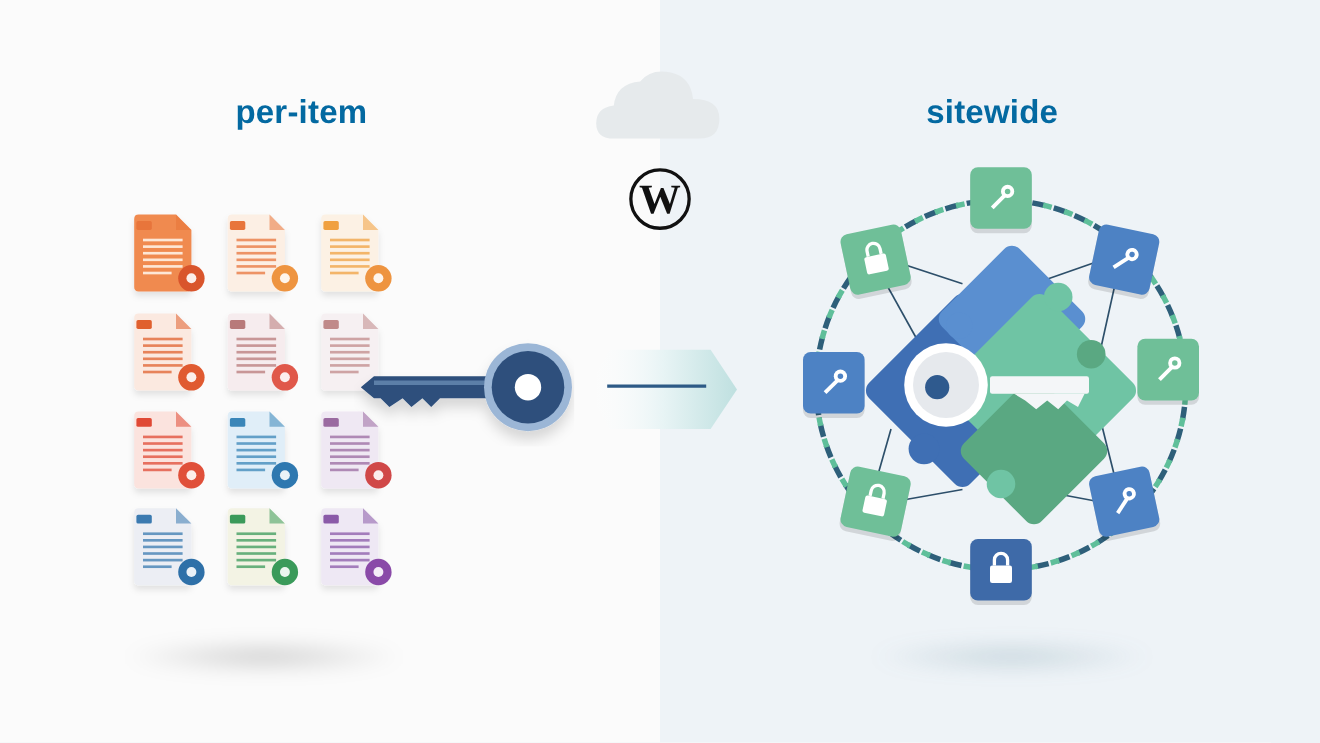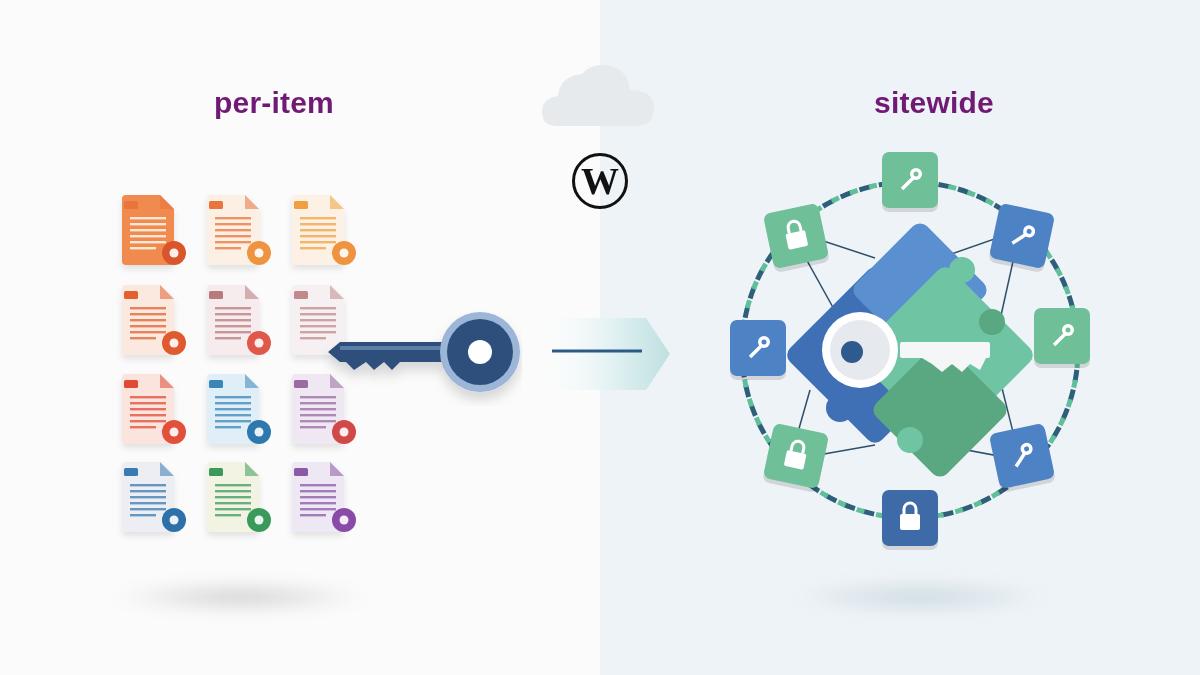--- a/index.html
+++ b/index.html
@@ -1,21 +1,21 @@
 <!DOCTYPE html>
 <html><head>
 <meta charset="utf-8">
 <style>
   html,body{margin:0;padding:0;}
   body{width:1200px;height:675px;overflow:hidden;position:relative;font-family:"Liberation Sans",sans-serif;background:#fbfbfb;}
   .panel-left{position:absolute;left:0;top:0;width:600px;height:675px;background:#fbfbfb;}
   .panel-right{position:absolute;left:600px;top:0;width:600px;height:675px;background:#eef3f7;}
-  .title{position:absolute;font-weight:700;font-size:30px;color:#701a75;letter-spacing:0.2px;}
+  .title{position:absolute;font-weight:700;font-size:30px;color:#0369a1;letter-spacing:0.2px;}
   .title-left{left:214px;top:86px;}
-  .title-right{left:842px;top:86px;margin-left:32px;}
+  .title-right{left:842px;top:86px;}
   .shadow{position:absolute;width:260px;height:30px;border-radius:50%;filter:blur(8px);}
   .shadow-left{left:110px;top:582px;background:radial-gradient(ellipse at center,rgba(0,0,0,0.18),rgba(0,0,0,0) 70%);}
   .shadow-right{left:790px;top:582px;background:radial-gradient(ellipse at center,rgba(60,110,130,0.22),rgba(0,0,0,0) 70%);}
   .doc{position:absolute;width:54px;height:70px;}
   .doc svg{overflow:visible;}
   .cloud{position:absolute;left:540px;top:62px;}
   .wp{position:absolute;left:571px;top:152px;}
   .big-key{position:absolute;left:322px;top:306px;}
   .arrow{position:absolute;left:534px;top:316px;}
   .network{position:absolute;left:700px;top:140px;}

